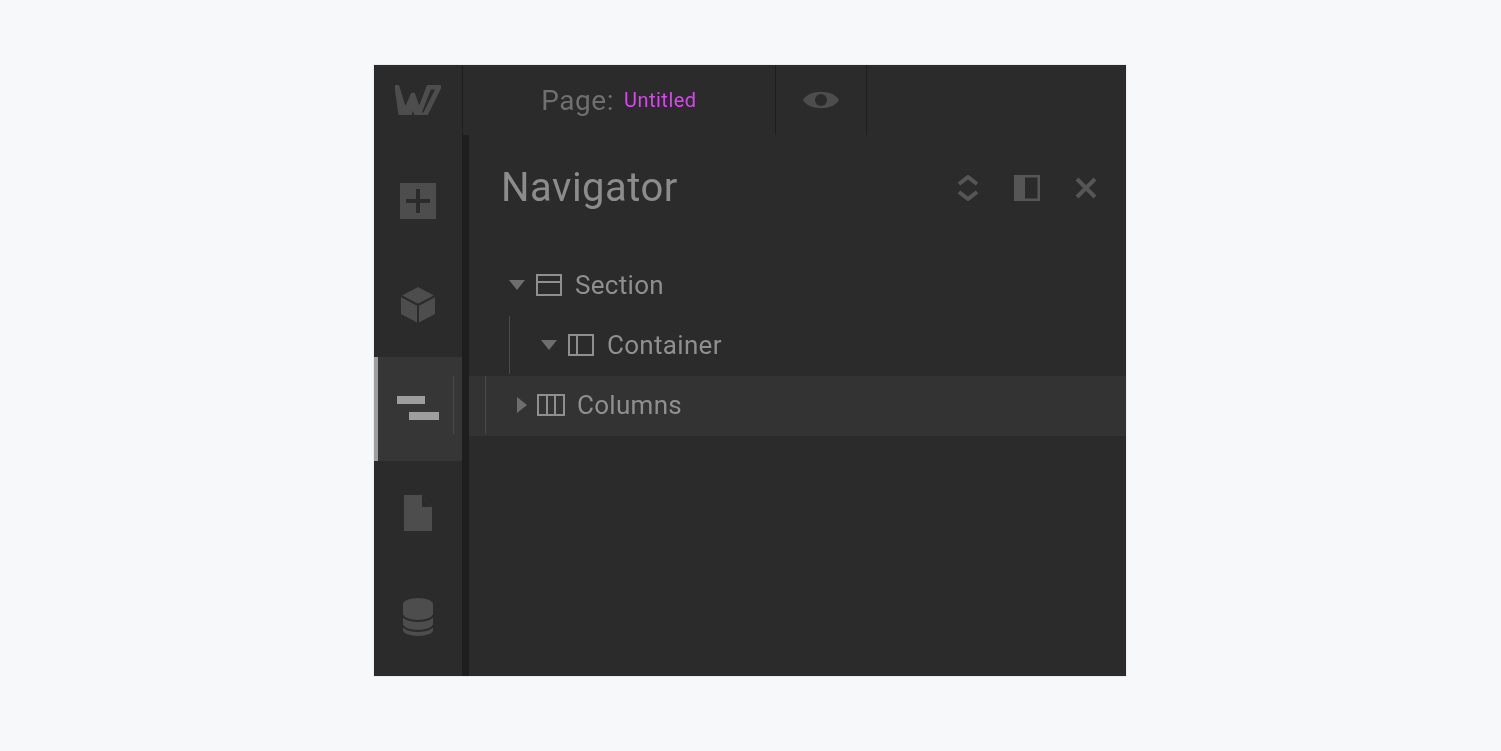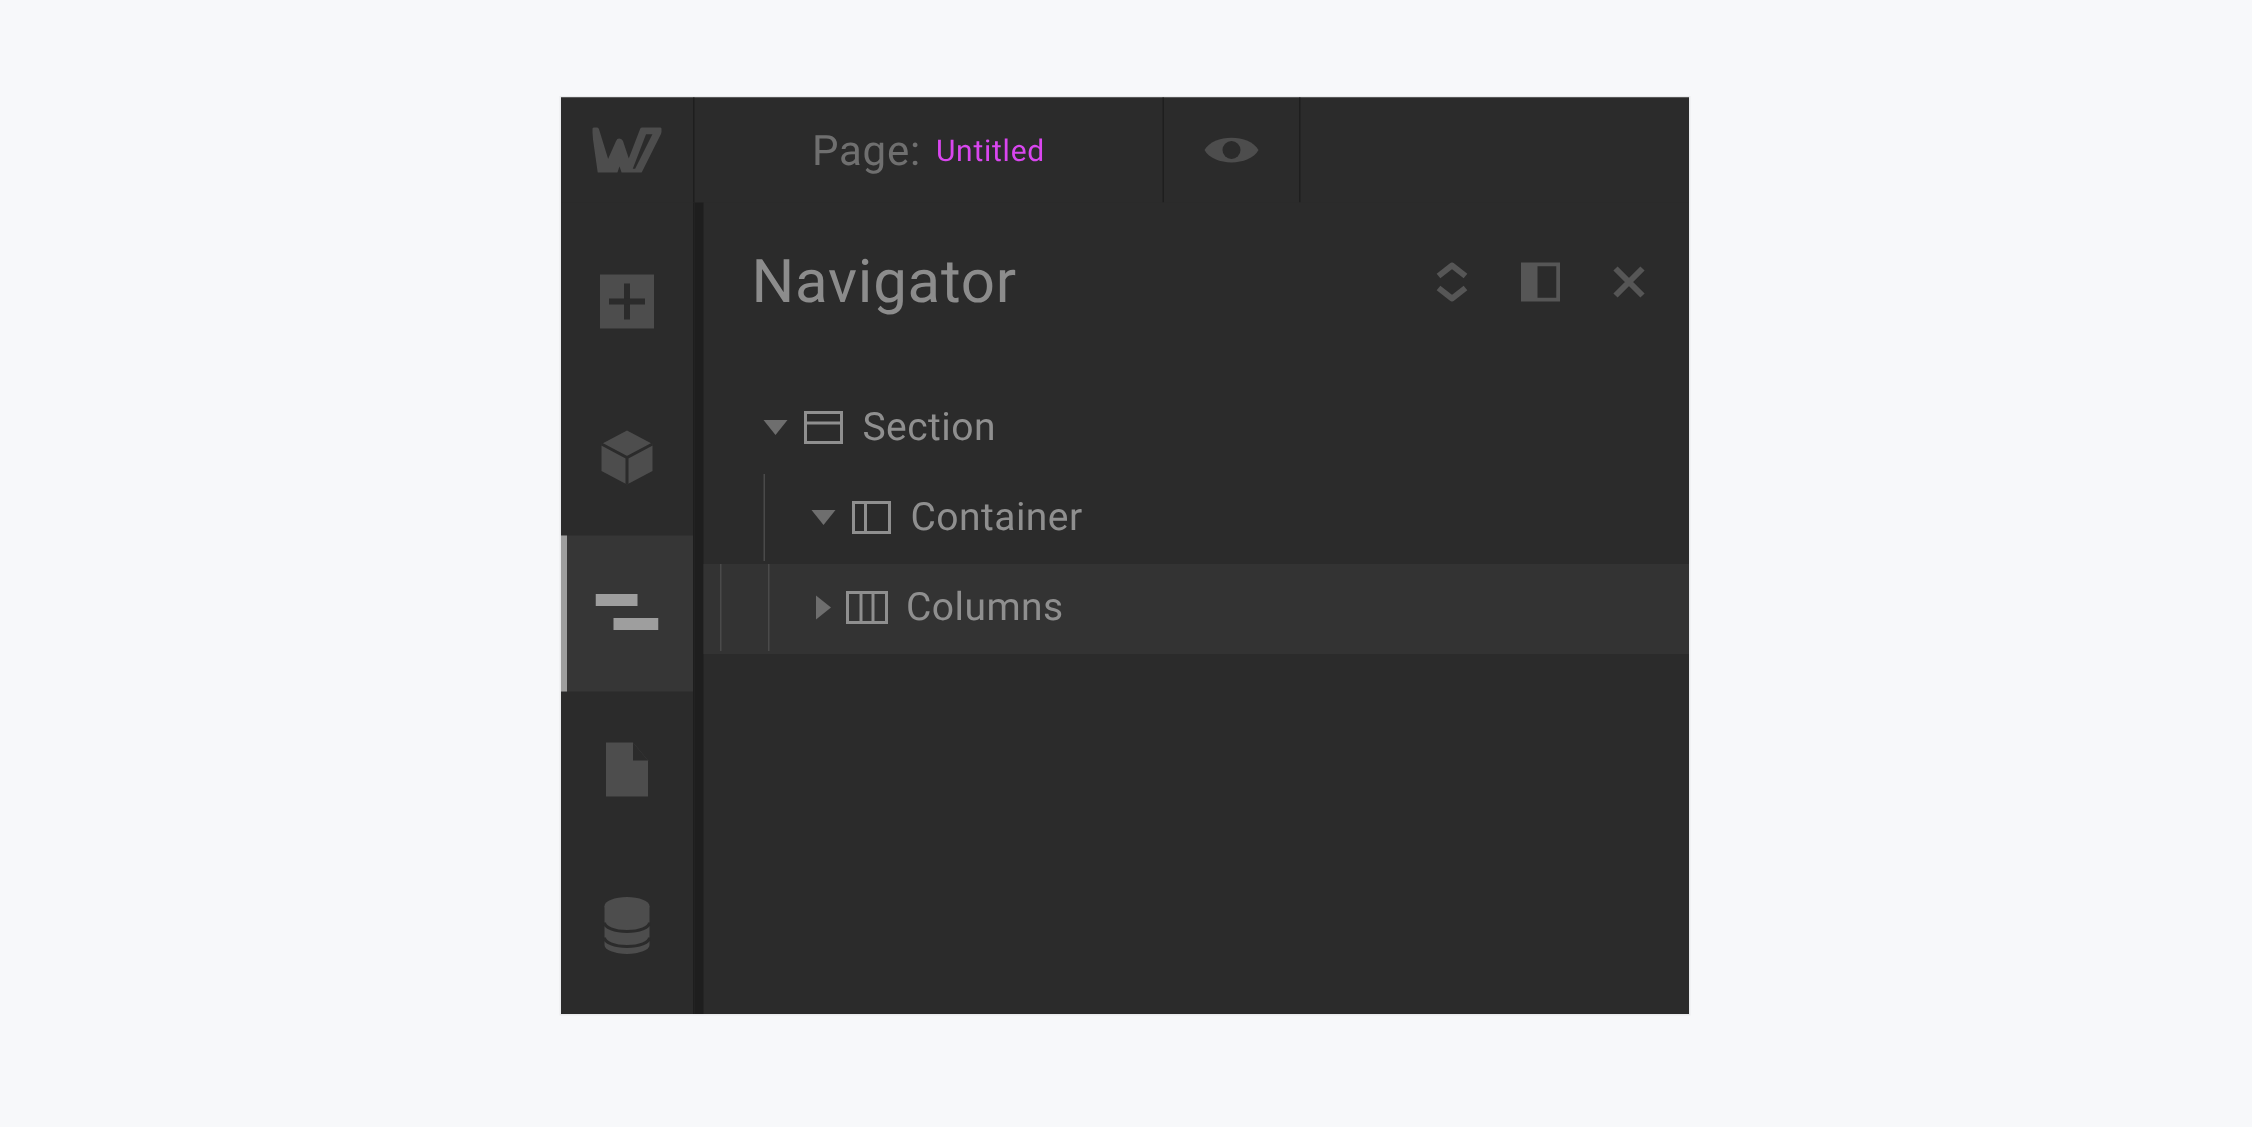--- a/index.html
+++ b/index.html
@@ -173,21 +173,21 @@
     justify-content:center;
   }
   .el-icon svg{display:block;}
   .row-label{letter-spacing:0.3px;}
   .tree-row.selected .row-label{color:#fff;font-weight:400;}
   .tree-row.selected .el-icon svg *{stroke:#fff;fill:#fff;}
 
   .pad-body    { padding-left:14px; }
   .pad-section { padding-left:40px; }
   .pad-container{padding-left:72px; }
-  .pad-columns { padding-left:75px; }
+  .pad-columns { padding-left:48px; }
 
 </style>
 </head>
 <body>
 
 <div class="stage">
 
   <div class="topbar">
     <div class="cell logo-cell">
       <svg width="46" height="30" viewBox="0 0 46 30">

